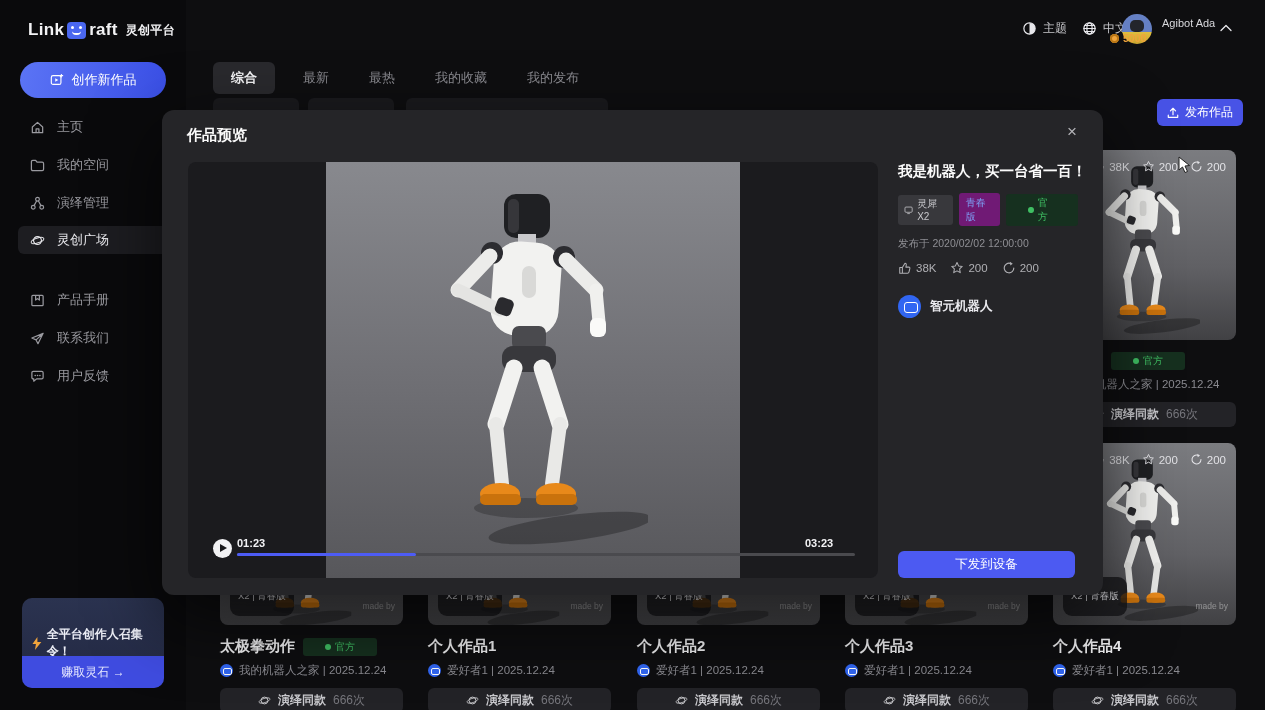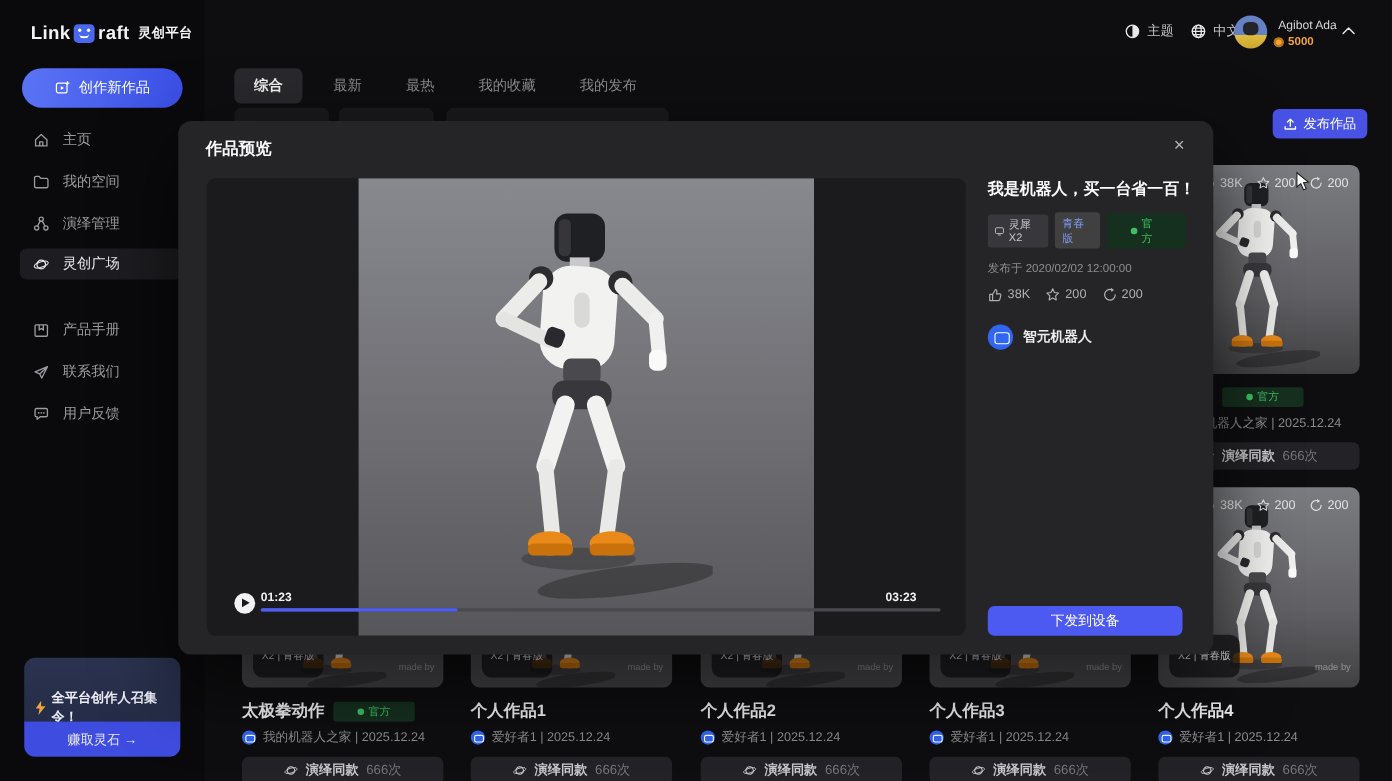--- a/index.html
+++ b/index.html
@@ -31,21 +31,21 @@
   #banner .b-btn { position:absolute; left:0; bottom:0; width:100%; height:32px; background:#3f4ce0; color:#e8eaff;
     font-size:12px; display:flex; align-items:center; justify-content:center; cursor:pointer; }
 
   
   #topbar { position:absolute; left:186px; top:0; width:1079px; height:58px; z-index:1; }
   .tb-item { position:absolute; top:20px; display:flex; align-items:center; gap:6px; font-size:12px; color:#c8c8cc; cursor:pointer; }
   #avatar { position:absolute; left:936px; top:14px; width:30px; height:30px; border-radius:50%; overflow:hidden;
     background:linear-gradient(180deg,#6580c4 0%,#6580c4 60%,#dfbe3e 60%,#caa52f 100%); cursor:pointer; }
   #avatar::before { content:""; position:absolute; left:8px; top:6px; width:14px; height:12px; background:#23252b; border-radius:5px; }
   .user-name { position:absolute; left:976px; top:17px; font-size:11px; color:#d8d8dc; }
-  .user-coins { position:absolute; left:972px; top:32px; display:flex; align-items:center; gap:4px; font-size:10.5px; color:#f0a43c; font-weight:bold; }
+  .user-coins { position:absolute; left:924px; top:32px; display:flex; align-items:center; gap:4px; font-size:10.5px; color:#f0a43c; font-weight:bold; }
   .coin-dot { width:9px; height:9px; border-radius:50%; background:#f0a43c; box-shadow:inset 0 0 0 2px #b97614; }
   #chevron-up { position:absolute; left:1034px; top:24px; cursor:pointer; }
 
   
   #tabs { position:absolute; left:213px; top:62px; display:flex; align-items:center; z-index:1; }
   .tab { font-size:13px; color:#8a8a90; margin-right:40px; cursor:pointer; }
   .tab.active { background:#29292d; color:#f0f0f2; padding:7px 18px; border-radius:6px; margin-right:28px; font-weight:bold; }
   #publish-btn { position:absolute; left:1157px; top:99px; width:86px; height:27px; background:#4853e6; border-radius:6px;
     display:flex; align-items:center; justify-content:center; gap:6px; font-size:12px; color:#fff; z-index:1; cursor:pointer; }
   .filter-stub { position:absolute; top:98px; height:26px; background:#1a1a1d; border-radius:6px; z-index:1; }
@@ -93,21 +93,21 @@
   .pc-play::before { content:""; position:absolute; left:7px; top:5px; border-left:7px solid #18181b;
     border-top:4.5px solid transparent; border-bottom:4.5px solid transparent; }
   .pc-time-cur { position:absolute; left:49px; top:375px; font-size:11px; font-weight:bold; color:#f2f2f4; }
   .pc-time-tot { position:absolute; left:617px; top:375px; width:50px; font-size:11px; font-weight:bold; color:#f2f2f4; }
   .pc-bar { position:absolute; left:49px; top:391px; width:618px; height:3px; background:#4a4a4e; border-radius:2px; cursor:pointer; }
   .pc-fill { height:3px; background:#4d5cf5; border-radius:2px; }
   #minfo { position:absolute; left:736px; top:52px; width:180px; }
   .m-title { font-size:14.5px; font-weight:bold; color:#fafafa; white-space:nowrap; }
   .m-tags { display:flex; gap:6px; margin-top:12px; align-items:center; }
   .tagd { display:inline-flex; align-items:center; gap:4px; background:#38383c; color:#c8c8cc; font-size:10px; padding:2.5px 6px; border-radius:3px; }
-  .tage { background:#404040; color:#7d9bf0; font-size:10px; padding:2.5px 7px; border-radius:3px; }
+  .tage { background:#701a75; color:#7d9bf0; font-size:10px; padding:2.5px 7px; border-radius:3px; }
   .m-pub { margin-top:11px; font-size:10.5px; color:#8f8f94; }
   .m-stats { display:flex; gap:14px; margin-top:10px; font-size:11.5px; color:#b0b0b4; }
   .m-stats span { display:flex; align-items:center; gap:4px; cursor:pointer; }
   .m-author { display:flex; align-items:center; gap:9px; margin-top:20px; font-size:12.5px; font-weight:bold; color:#ececf0; }
   .m-ava { width:23px; height:23px; border-radius:50%; background:#3166f2; position:relative; }
   .m-ava::before { content:""; position:absolute; left:5.5px; top:7px; width:12px; height:9px; border:1.6px solid #fff; border-radius:3px; }
   .m-cta { position:absolute; left:736px; top:441px; width:177px; height:27px; background:#4c5af2; border-radius:6px;
     display:flex; align-items:center; justify-content:center; font-size:12.5px; color:#fff; cursor:pointer; }
 
   #cursor { position:absolute; left:1178px; top:156px; z-index:9; }

